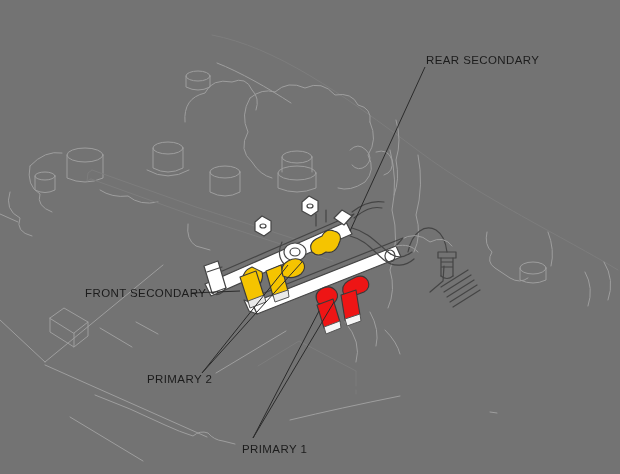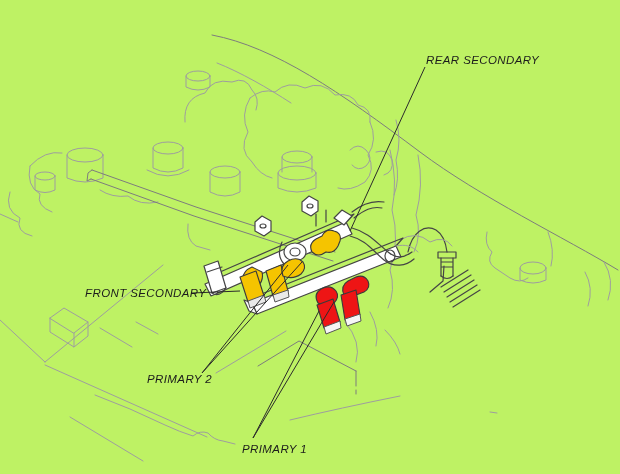--- a/index.html
+++ b/index.html
@@ -1,19 +1,18 @@
 <!DOCTYPE html>
 <html><head>
 <meta charset="utf-8">
 <style>
   html,body{margin:0;padding:0;background:#fff;}
   .canvas{
-    width:620px;height:474px;position:relative;background:#bef264;overflow:hidden;
+    width:620px;height:474px;position:relative;background:#737373;overflow:hidden;
     font-family:"Liberation Sans",sans-serif;
-    font-style:italic;
   }
   svg{display:block;}
   text.callout{
     font-family:"Liberation Sans",sans-serif;
     font-size:11.5px;
     letter-spacing:0.4px;
     fill:#1c1c1c;
   }
   .bg{stroke:#9e9e9e;stroke-width:1;fill:none;stroke-linecap:round;stroke-linejoin:round;}
   .bg2{stroke:#7d7d7d;stroke-width:1;fill:none;stroke-linecap:round;stroke-linejoin:round;}

